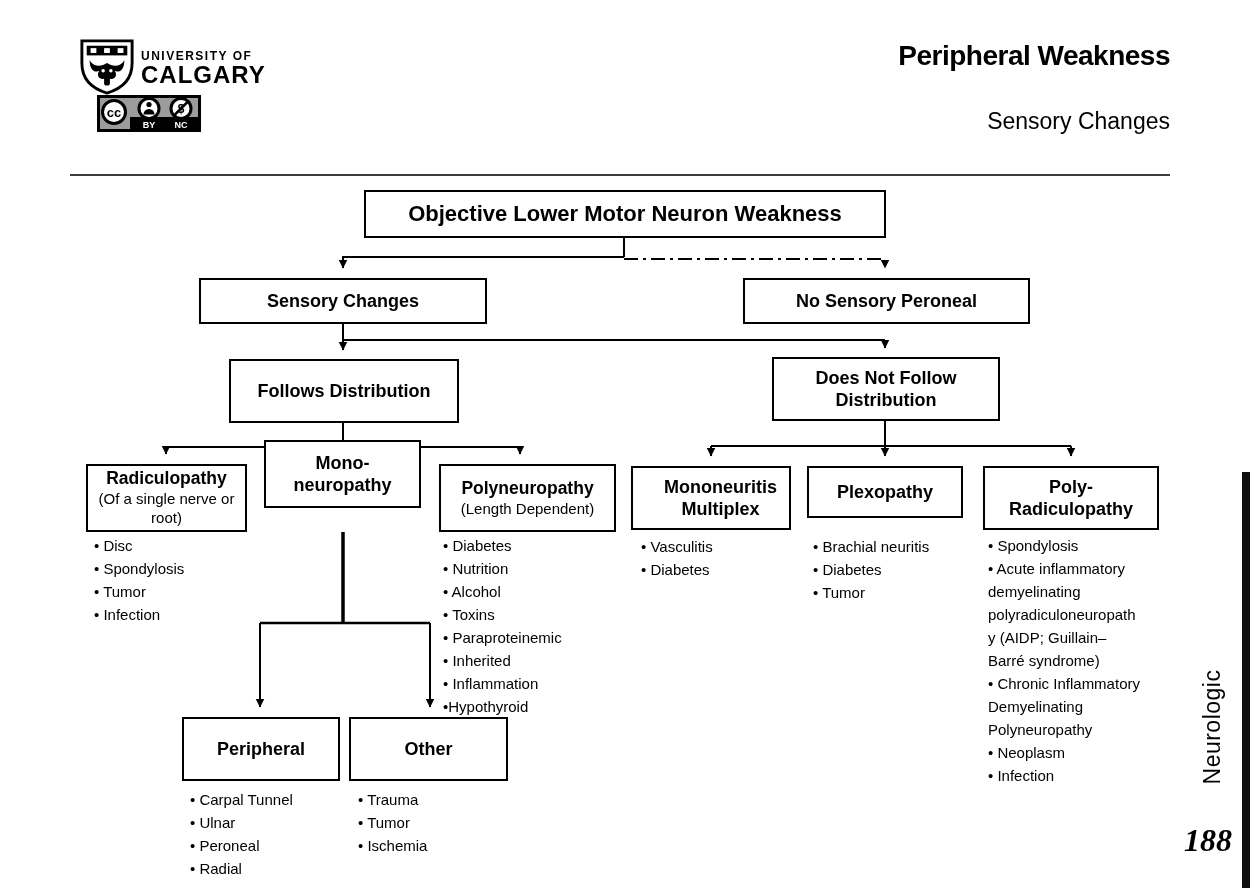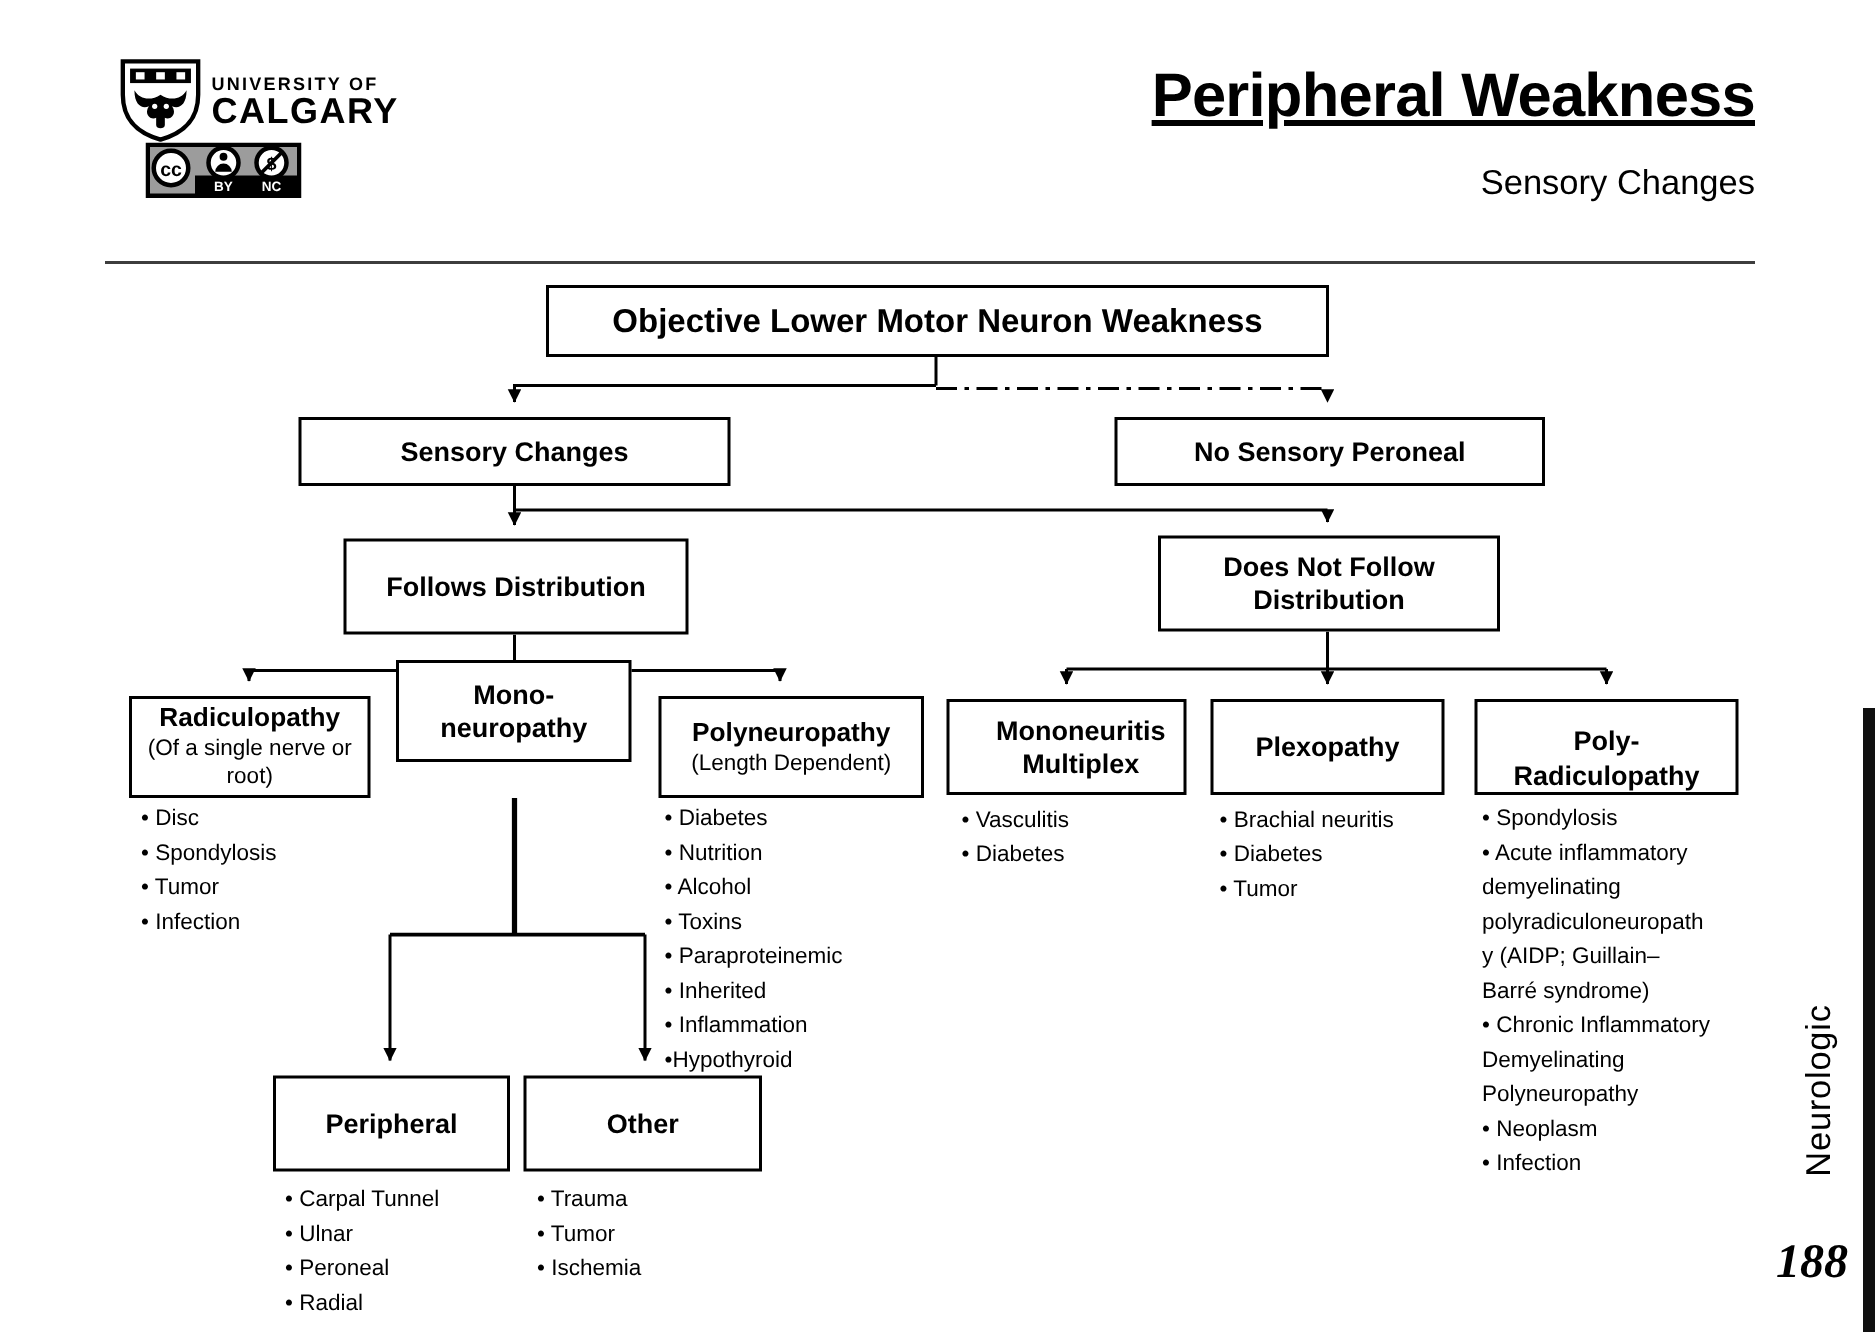--- a/index.html
+++ b/index.html
@@ -8,22 +8,22 @@
     position:relative; width:1250px; height:888px; background:#ffffff;
     overflow:hidden; font-family:"Liberation Sans", sans-serif; color:#000;
   }
   
   .crest { position:absolute; left:78px; top:38px; }
   .uni-text { position:absolute; left:141px; top:50px; line-height:1; }
   .uni-line1 { font-size:12px; font-weight:bold; letter-spacing:1.5px; }
   .uni-line2 { font-size:24px; font-weight:bold; letter-spacing:1px; margin-top:1px; }
   .cc-badge { position:absolute; left:97px; top:95px; }
   .page-title {
-    position:absolute; right:80px; top:40px; font-size:41px; font-weight:bold;
-    letter-spacing:-0.5px; white-space:nowrap;text-decoration:underline;
+    position:absolute; right:80px; top:40px; font-size:28px; font-weight:bold;
+    letter-spacing:-0.5px; white-space:nowrap;
   }
   .page-subtitle { position:absolute; right:80px; top:108px; font-size:23px; }
   .header-rule { position:absolute; left:70px; top:174px; width:1100px; height:2px; background:#3d3d3d; }
 
   
   .box {
     position:absolute; border:2px solid #000000; background:#fff;
     display:flex; flex-direction:column; align-items:center; justify-content:center;
     text-align:center; white-space:pre-line;
   }
@@ -173,30 +173,30 @@
 
   <div class="box" style="left:631px; top:466px; width:160px; height:64px;padding-left:19px;">
     <div class="btitle">Mononeuritis
 Multiplex</div>
   </div>
   <div class="blist" style="left:641px; top:535px; width:150px;">
       <div class="bitem">• Vasculitis</div>
       <div class="bitem">• Diabetes</div>
     </div>
 
-  <div class="box" style="left:807px; top:466px; width:156px; height:64px;">
+  <div class="box" style="left:807px; top:466px; width:156px; height:52px;">
     <div class="btitle">Plexopathy</div>
   </div>
   <div class="blist" style="left:813px; top:535px; width:165px;">
       <div class="bitem">• Brachial neuritis</div>
       <div class="bitem">• Diabetes</div>
       <div class="bitem">• Tumor</div>
     </div>
 
-  <div class="box" style="left:983px; top:466px; width:176px; height:64px;justify-content:flex-end;">
+  <div class="box" style="left:983px; top:466px; width:176px; height:64px;">
     <div class="btitle">Poly-
 Radiculopathy</div>
   </div>
   <div class="blist" style="left:988px; top:534px; width:152px;">
       <div class="bitem">• Spondylosis</div>
       <div class="bitem">• Acute inflammatory demyelinating polyradiculoneuropathy (AIDP; Guillain–Barré syndrome)</div>
       <div class="bitem">• Chronic Inflammatory Demyelinating Polyneuropathy</div>
       <div class="bitem">• Neoplasm</div>
       <div class="bitem">• Infection</div>
     </div>

